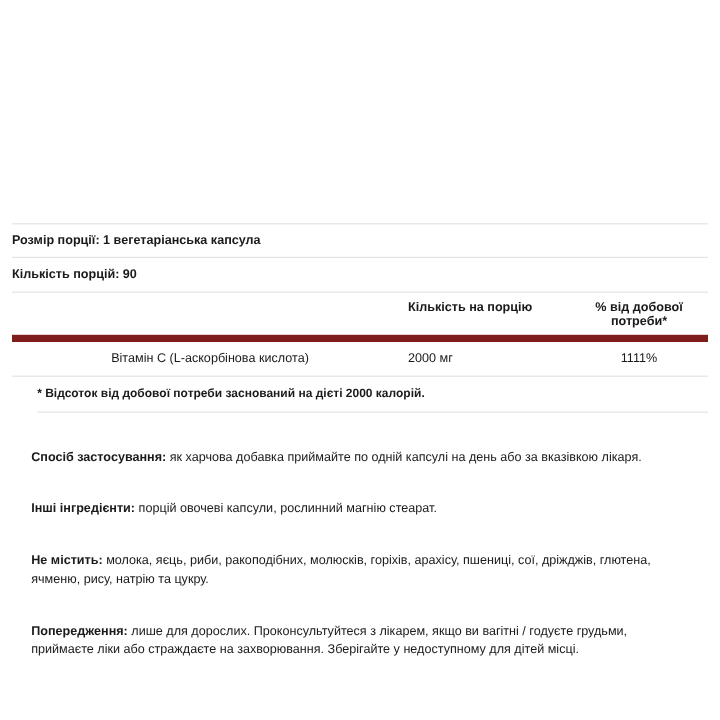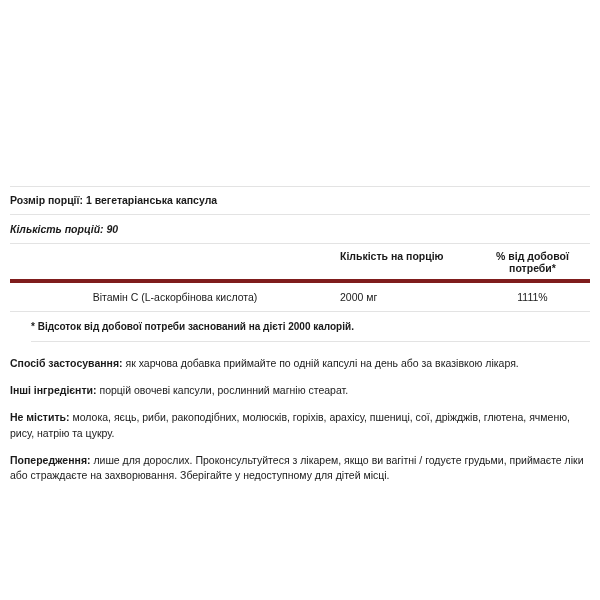--- a/index.html
+++ b/index.html
@@ -35,25 +35,24 @@
     padding: 8px 0 8px 0;
     font-size: 10.5px;
     font-weight: bold;
     color: #1a1a1a;
   }
   .r-count {
     padding: 8px 0 8px 0;
     font-size: 10.5px;
     font-weight: bold;
     color: #1a1a1a;
-    font-style: italic;
   }
   .head-row {
     display: flex;
-    border-bottom: 4px solid #7f1d1d;
+    border-bottom: 6px solid #7f1d1d;
     padding: 6px 0 5px 0;
   }
   .col-name {
     flex: 0 0 330px;
     font-size: 10.5px;
   }
   .col-amount {
     flex: 0 0 135px;
     font-size: 10.5px;
   }
@@ -85,21 +84,21 @@
     padding: 9px 0 9px 0;
     font-size: 10px;
     font-weight: bold;
     border-bottom: 1px solid #e3e3e3;
     margin-left: 21px;
   }
   .para {
     font-size: 10.5px;
     line-height: 1.45;
     color: #1a1a1a;
-    margin: 0;
+    margin: 16px;
     padding: 12px 0 0 0;
   }
   .para.first {
     padding-top: 14px;
   }
   .para b {
     font-weight: bold;
   }
   .sep-top {
     position: absolute;

